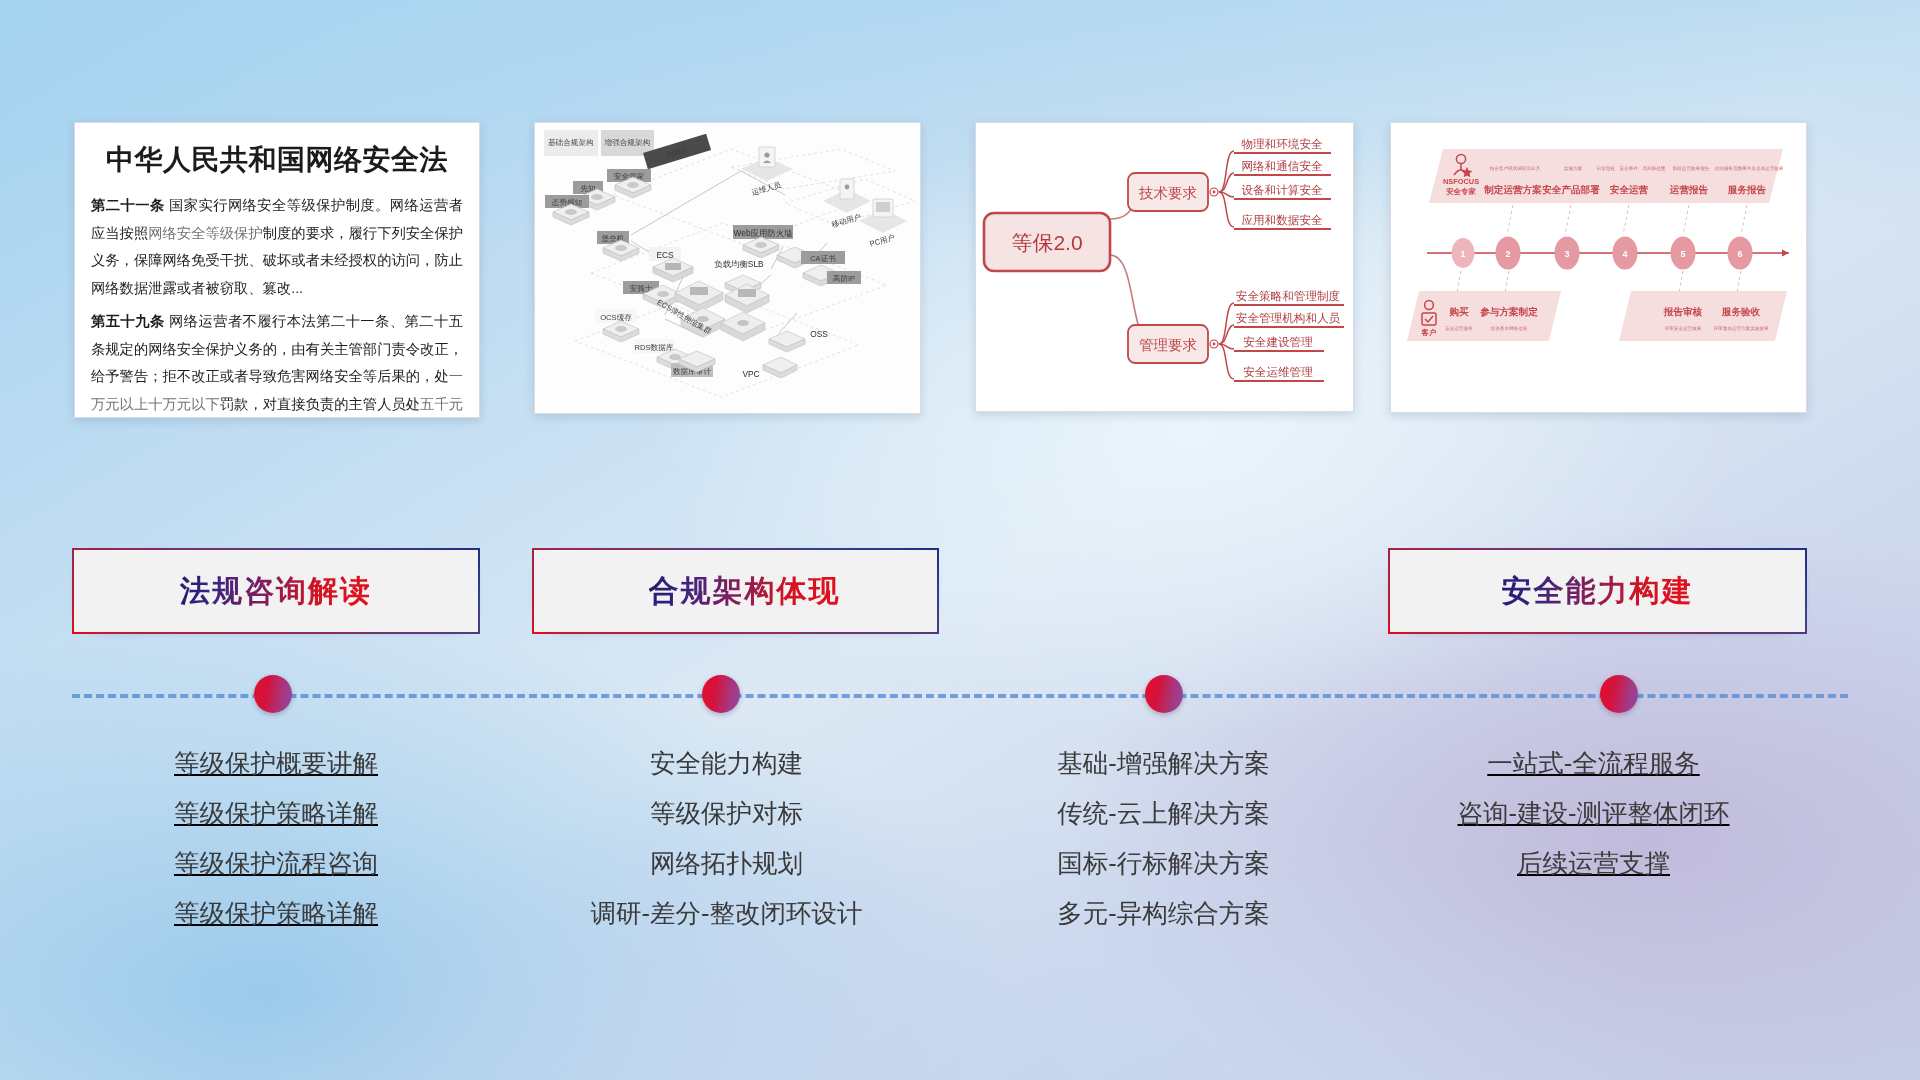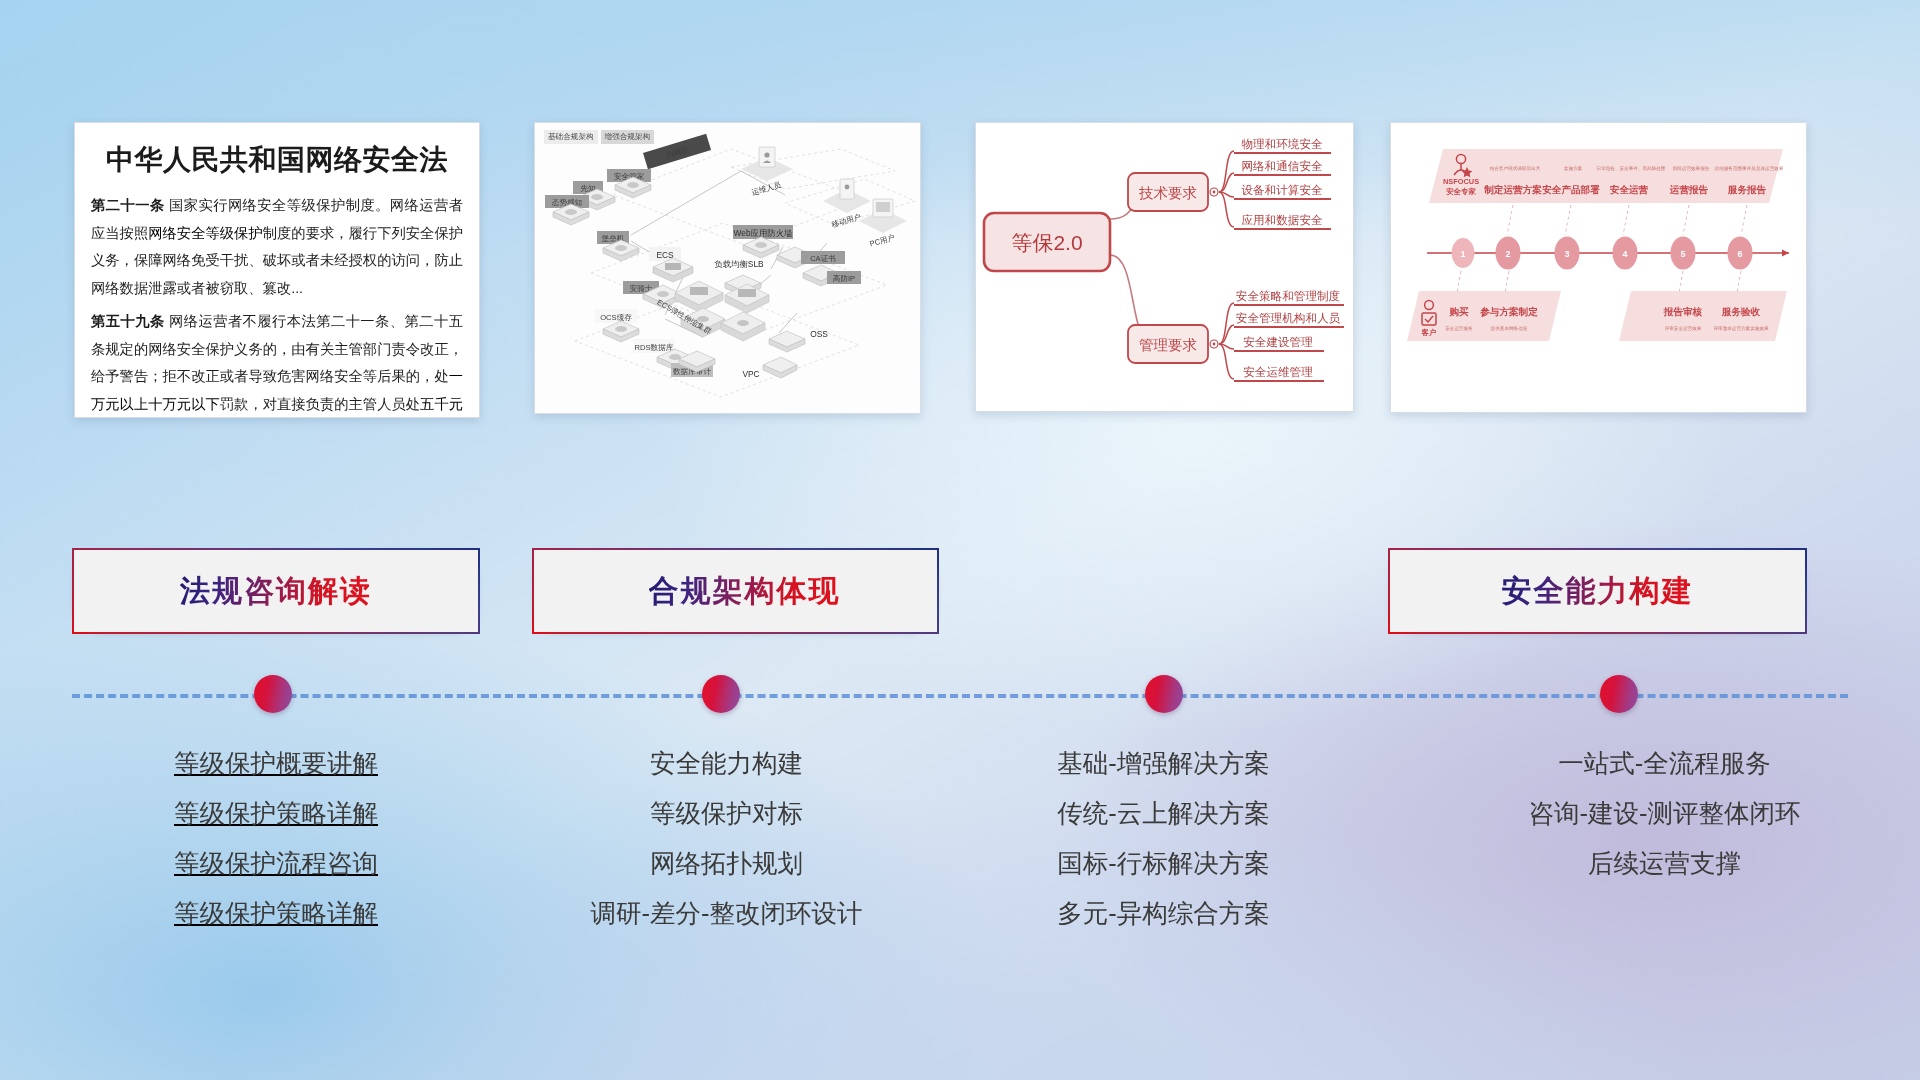--- a/index.html
+++ b/index.html
@@ -28,26 +28,26 @@
   .card.c1{left:74px;width:404px;height:294px;}
   .card.c2{left:534px;width:385px;height:290px;}
   .card.c3{left:975px;width:377px;height:288px;}
   .card.c4{left:1390px;width:415px;height:289px;}
 
   
   .law{padding:14px 16px 0 16px;box-sizing:border-box;height:100%;}
   .law-title{text-align:center;font-size:28px;font-weight:bold;color:#1b1b1b;margin:4px 0 13px;letter-spacing:.5px;}
   .law-p{font-size:14.3px;line-height:1.93;color:#1d1d1d;text-align:justify;margin:0 0 6px;}
   .law-p b{font-weight:bold;}
-  .law-p .red{color:#000000;}
+  .law-p .red{color:#737373;}
 
   
   .arch{position:relative;width:100%;height:100%;background:#fdfdfd;}
   .arch .tabs{position:absolute;left:9px;top:7px;display:flex;gap:3px;}
-  .arch .tab{font-size:7.6px;color:#4a4a4a;background:#ececec;padding:2px 4px;white-space:nowrap;}
+  .arch .tab{font-size:7.6px;color:#4a4a4a;background:#ececec;padding:8px 4px;white-space:nowrap;}
   .arch .tab.sel{background:#d8d8d8;}
   .arch svg{position:absolute;left:0;top:0;}
   .iso-lbl{font-size:7.6px;fill:#3d3d3d;}
   .iso-lbl-w{font-size:8.4px;fill:#2e2e2e;}
 
   
   .mind{position:relative;width:100%;height:100%;background:#fff;}
   .mind svg{position:absolute;left:0;top:0;}
   .mm-root{font-size:21px;fill:#b4393c;}
   .mm-br{font-size:14.5px;fill:#c0484a;}
@@ -92,21 +92,21 @@
   .d3{left:1145px;}
   .d4{left:1600px;}
 
   
   .lists{position:absolute;left:0;top:738px;width:1920px;height:250px;}
   .col{position:absolute;top:0;text-align:center;}
   .col .li{font-size:25.5px;color:#3a3a3a;line-height:50px;white-space:nowrap;}
   .L1{left:74px;width:404px;text-decoration:underline;}
   .L2{left:534px;width:385px;}
   .L3{left:975px;width:377px;}
-  .L4{left:1457px;width:415px;}
+  .L4{left:1386px;width:415px;text-decoration:underline;}
 </style>
 </head>
 <body>
 
 <div id="bg">
   <div class="wash w1"></div>
   <div class="wash w2"></div>
   <div class="wash w3"></div>
   <div class="wash w4"></div>
   <div class="wash w5"></div>

